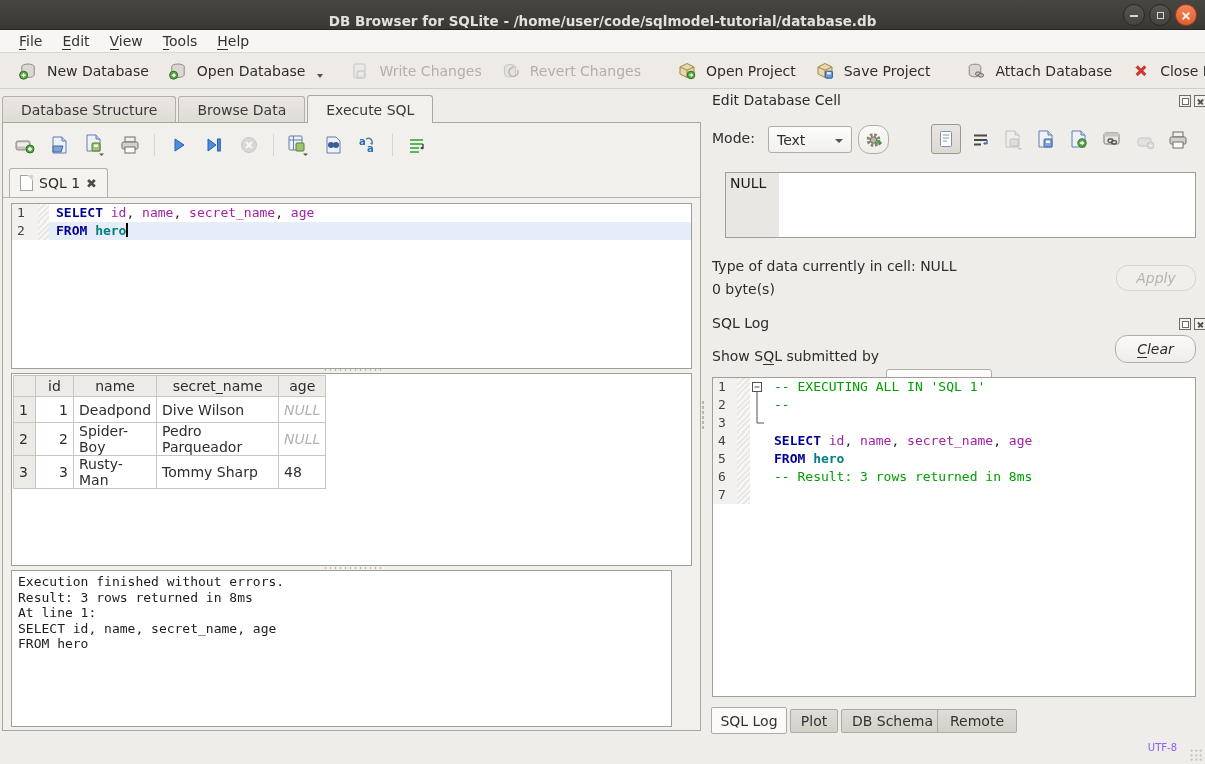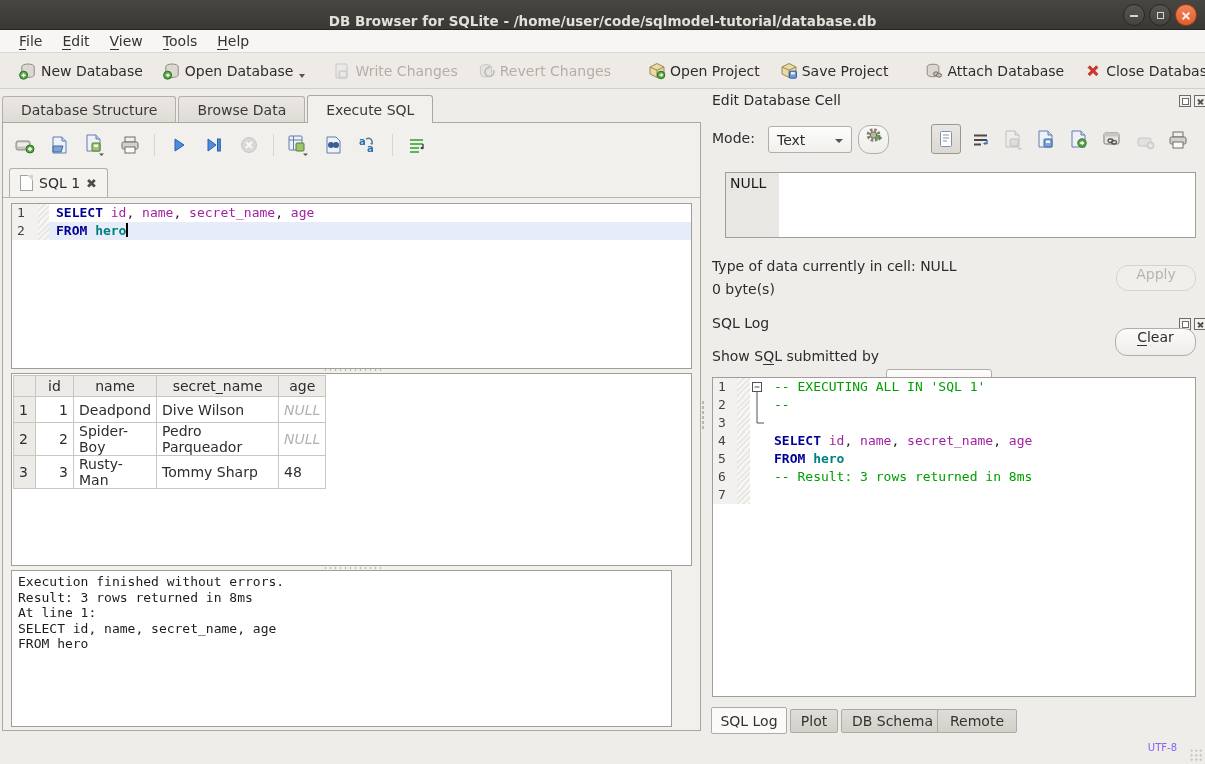--- a/index.html
+++ b/index.html
@@ -18,21 +18,21 @@
   .wc .x1,.wc .x2 { position:absolute; left:5px; top:9.5px; width:10px; height:2px; background:#fbe9e0; border-radius:1px; }
   .wc .x1 { transform:rotate(45deg);} .wc .x2 { transform:rotate(-45deg);}
 
   
   .menubar { left:0; top:30px; width:1205px; height:23px; background:#f7f6f4; border-bottom:1px solid #dcd9d4; display:flex; align-items:center; padding-left:10px; gap:2px; }
   .menu-item { padding:2px 9px; color:#333; }
   .mn { border-bottom:1px solid #333; }
 
   
   .toolbar { left:0; top:53px; width:1205px; height:36px; background:#eeebe7; border-bottom:1px solid #d2cfc9; display:flex; align-items:center; }
-  .tb-btn { display:flex; align-items:center; gap:4px; padding:4px 7px; margin:0 3px; border-radius:3px; color:#2e2d2b; white-space:nowrap; }
+  .tb-btn { display:flex; align-items:center; gap:10px; padding:4px 7px; margin:0 3px; border-radius:3px; color:#2e2d2b; white-space:nowrap; }
   .tb-btn.disabled { color:#b2afa9; }
   .tb-btn.disabled svg { opacity:.38; filter:grayscale(1); }
   .tb-sep { width:1px; height:24px; background:#d8d5d0; margin:0 4px; }
   .tb-grip { width:6px; height:26px; margin:0 3px 0 6px;
     background-image:radial-gradient(#c2bfb9 1px, transparent 1.2px); background-size:4px 4px; }
   .dd-caret { width:0; height:0; border-left:3.5px solid transparent; border-right:3.5px solid transparent; border-top:4px solid #55534e; margin-left:2px; align-self:flex-end; margin-bottom:2px; }
 
   
   .main-tabs { left:2px; top:95px; height:28px; display:flex; align-items:flex-end; }
   .main-tab { height:27px; display:flex; align-items:center; padding:0 18px; background:linear-gradient(#eae7e3,#dedbd5); border:1px solid #b3b0aa; border-bottom:none; border-radius:3px 3px 0 0; margin-right:2px; color:#3a3937; }
@@ -91,21 +91,21 @@
   .dock-title { color:#2c2b29; }
   .dock-icons { display:flex; gap:3px; }
   .dock-ic { width:12px; height:12px; border:1px solid #6e6c68; position:relative; background:#f4f2ef; }
   .dock-ic.float::after { content:""; position:absolute; left:2px; top:2px; width:5px; height:5px; border:1px solid #6e6c68; background:#fff; }
   .dock-ic.close .x1,.dock-ic.close .x2 { position:absolute; left:1.5px; top:4.5px; width:7px; height:1.5px; background:#55534f; }
   .dock-ic.close .x1{transform:rotate(45deg);} .dock-ic.close .x2{transform:rotate(-45deg);}
 
   .combo { background:linear-gradient(#fdfdfc,#f2f0ed); border:1px solid #b1aea7; border-radius:3px; display:flex; align-items:center; padding:0 8px; position:relative; }
   .combo .arr { position:absolute; right:8px; top:50%; margin-top:-1px; width:0; height:0; border-left:4px solid transparent; border-right:4px solid transparent; border-top:4.5px solid #55534e; }
 
-  .push-btn { background:linear-gradient(#fbfaf9,#efedea); border:1px solid #b1aea7; border-radius:12px; display:flex; align-items:flex-start; justify-content:center; }
+  .push-btn { background:linear-gradient(#fbfaf9,#efedea); border:1px solid #b1aea7; border-radius:12px; display:flex; align-items:center; justify-content:center;font-style:italic; }
   .push-btn.disabled { color:#b7b4af; background:#f0efec; border-color:#d6d4cf; }
 
   .cellbox { left:725px; top:172px; width:471px; height:66px; background:#fff; border:1px solid #a19e98; }
   .cellbox .gutter { position:absolute; left:0; top:0; width:53px; height:64px; background:#e9e7e3; }
   .cellbox .val { position:absolute; left:4px; top:2px; font-size:14px; color:#1d1c1b; }
 
   .pressed-btn { width:30px; height:30px; border:1px solid #9b988f; border-radius:3px; background:linear-gradient(#e9e6e1,#dcd9d3); display:flex; align-items:center; justify-content:center; }
 
   .logbox { left:712px; top:377px; width:484px; height:320px; }
   .logbox .ln { width:24px; padding-left:5px; }
@@ -517,21 +517,21 @@
       <span class="x1"></span>
       <span class="x2"></span>
     </span>
 </div>
 
 <span class="abs" style="left:712px; top:348px;"><span>Show S</span><span class="mn">Q</span><span>L submitted by</span></span>
 <div class="abs combo" style="left:886px; top:342px; width:106px; height:28px;">
   <span>User</span>
     <span class="arr"></span>
 </div>
-<div class="abs push-btn" style="left:1115px; top:328px; width:81px; height:28px;">
+<div class="abs push-btn" style="left:1115px; top:335px; width:81px; height:28px;">
   <span><span class="mn">C</span><span>lear</span></span>
 </div>
 
 <div class="abs codebox logbox" id="sql-log-view">
     <div class="code-line"><span class="ln">1</span><span class="hatch"></span><span class="fold"><svg width="17" height="18">
           <rect x="2.5" y="4.5" width="9" height="9" fill="#fff" stroke="#55534e"></rect>
           <path d="M4.5 9h5" stroke="#55534e"></path>
           <path d="M7 13.5v4.5" stroke="#55534e"></path>
         </svg></span><span class="code-text"><span class="tok-cm">-- EXECUTING ALL IN 'SQL 1'</span></span></div>
     <div class="code-line"><span class="ln">2</span><span class="hatch"></span><span class="fold"><svg width="17" height="18">

